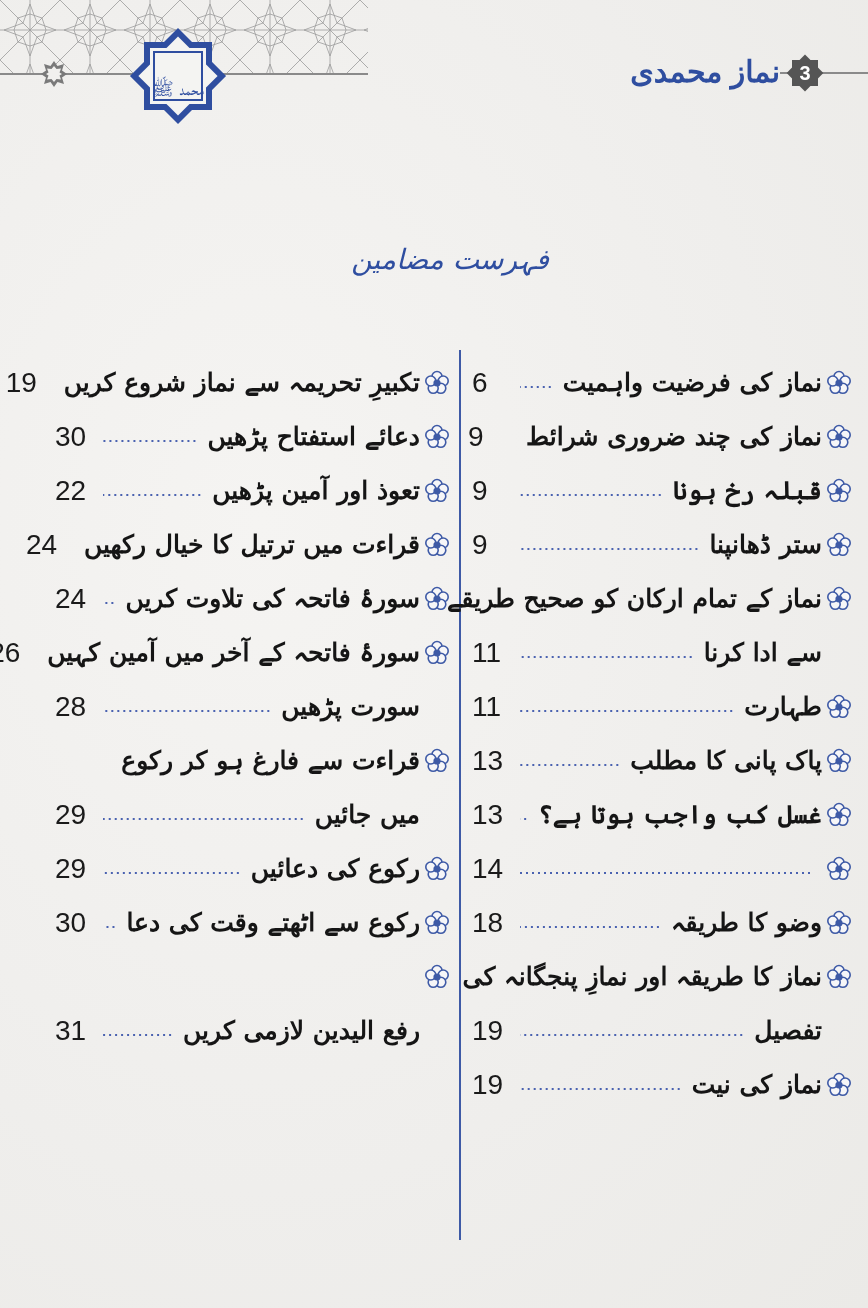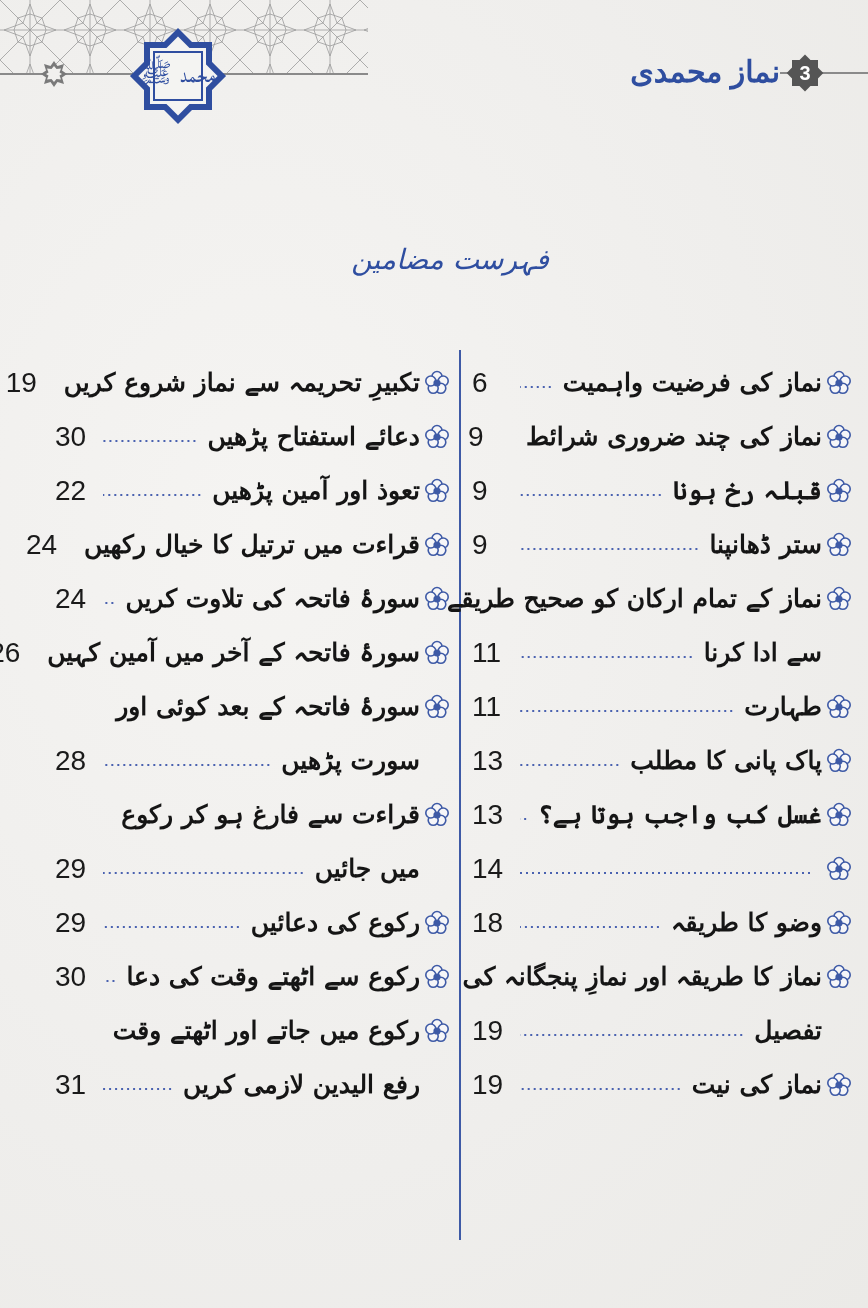--- a/index.html
+++ b/index.html
@@ -33,23 +33,23 @@
   }
   .book-title {
     position: absolute; left: 590px; top: 48px; width: 190px; height: 48px;
     direction: rtl; text-align: right;
     font-family: Liberation Sans, sans-serif; font-weight: bold; font-size: 30px;
     color: #2f4ea0; line-height: 48px; letter-spacing: 1px;
   }
   .small-star { position: absolute; left: 40px; top: 60px; width: 28px; height: 28px; }
   .medallion { position: absolute; left: 128px; top: 26px; width: 100px; height: 100px; }
   .medallion-text {
-    position: absolute; left: 140px; top: 50px; width: 76px; height: 52px;
+    position: absolute; left: 140px; top: 65px; width: 76px; height: 52px;
     display: flex; align-items: center; justify-content: center;
-    font-family: "DejaVu Serif", serif; font-size: 26px; color: #2f4ea0; direction: rtl;
+    font-family: "DejaVu Serif", serif; font-size: 18px; color: #2f4ea0; direction: rtl;
   }
 
   
   .toc-title {
     position: absolute; left: 300px; top: 232px; width: 300px; height: 56px;
     text-align: center; direction: rtl;
     font-family: "DejaVu Serif", serif; font-style: italic; font-size: 28px;
     color: #2f4ea0; line-height: 56px;
   }
 
@@ -467,34 +467,20 @@
     </g>
     <circle cx="13" cy="13" r="3.6" fill="#3e5aa6"></circle>
   </svg>
           <span class="title">سورۂ فاتحہ کے آخر میں آمین کہیں</span>
           <span class="dots"></span>
           <span class="pnum">26</span>
         </div>
       </div>
       <div class="entry">
         <div class="line">
-          <svg class="bullet" viewBox="0 0 26 26">
-    <g transform="translate(13,13)" fill="#f6f6f8" stroke="#3e5aa6" stroke-width="1.6">
-      <circle cx="0" cy="-6.5" r="5"></circle>
-      <circle cx="6.2" cy="-2" r="5"></circle>
-      <circle cx="3.8" cy="5.3" r="5"></circle>
-      <circle cx="-3.8" cy="5.3" r="5"></circle>
-      <circle cx="-6.2" cy="-2" r="5"></circle>
-    </g>
-    <circle cx="13" cy="13" r="3.6" fill="#3e5aa6"></circle>
-  </svg>
-          <span class="title">سورۂ فاتحہ کے بعد کوئی اور</span>
-          <span class="dots none"></span>
-        </div>
-        <div class="line">
           <svg class="bullet spacer" viewBox="0 0 26 26">
     <g transform="translate(13,13)" fill="#f6f6f8" stroke="#3e5aa6" stroke-width="1.6">
       <circle cx="0" cy="-6.5" r="5"></circle>
       <circle cx="6.2" cy="-2" r="5"></circle>
       <circle cx="3.8" cy="5.3" r="5"></circle>
       <circle cx="-3.8" cy="5.3" r="5"></circle>
       <circle cx="-6.2" cy="-2" r="5"></circle>
     </g>
     <circle cx="13" cy="13" r="3.6" fill="#3e5aa6"></circle>
   </svg>
@@ -573,21 +559,20 @@
           <svg class="bullet" viewBox="0 0 26 26">
     <g transform="translate(13,13)" fill="#f6f6f8" stroke="#3e5aa6" stroke-width="1.6">
       <circle cx="0" cy="-6.5" r="5"></circle>
       <circle cx="6.2" cy="-2" r="5"></circle>
       <circle cx="3.8" cy="5.3" r="5"></circle>
       <circle cx="-3.8" cy="5.3" r="5"></circle>
       <circle cx="-6.2" cy="-2" r="5"></circle>
     </g>
     <circle cx="13" cy="13" r="3.6" fill="#3e5aa6"></circle>
   </svg>
-          <span class="title">رکوع میں جاتے اور اٹھتے وقت</span>
           <span class="dots none"></span>
         </div>
         <div class="line">
           <svg class="bullet spacer" viewBox="0 0 26 26">
     <g transform="translate(13,13)" fill="#f6f6f8" stroke="#3e5aa6" stroke-width="1.6">
       <circle cx="0" cy="-6.5" r="5"></circle>
       <circle cx="6.2" cy="-2" r="5"></circle>
       <circle cx="3.8" cy="5.3" r="5"></circle>
       <circle cx="-3.8" cy="5.3" r="5"></circle>
       <circle cx="-6.2" cy="-2" r="5"></circle>

